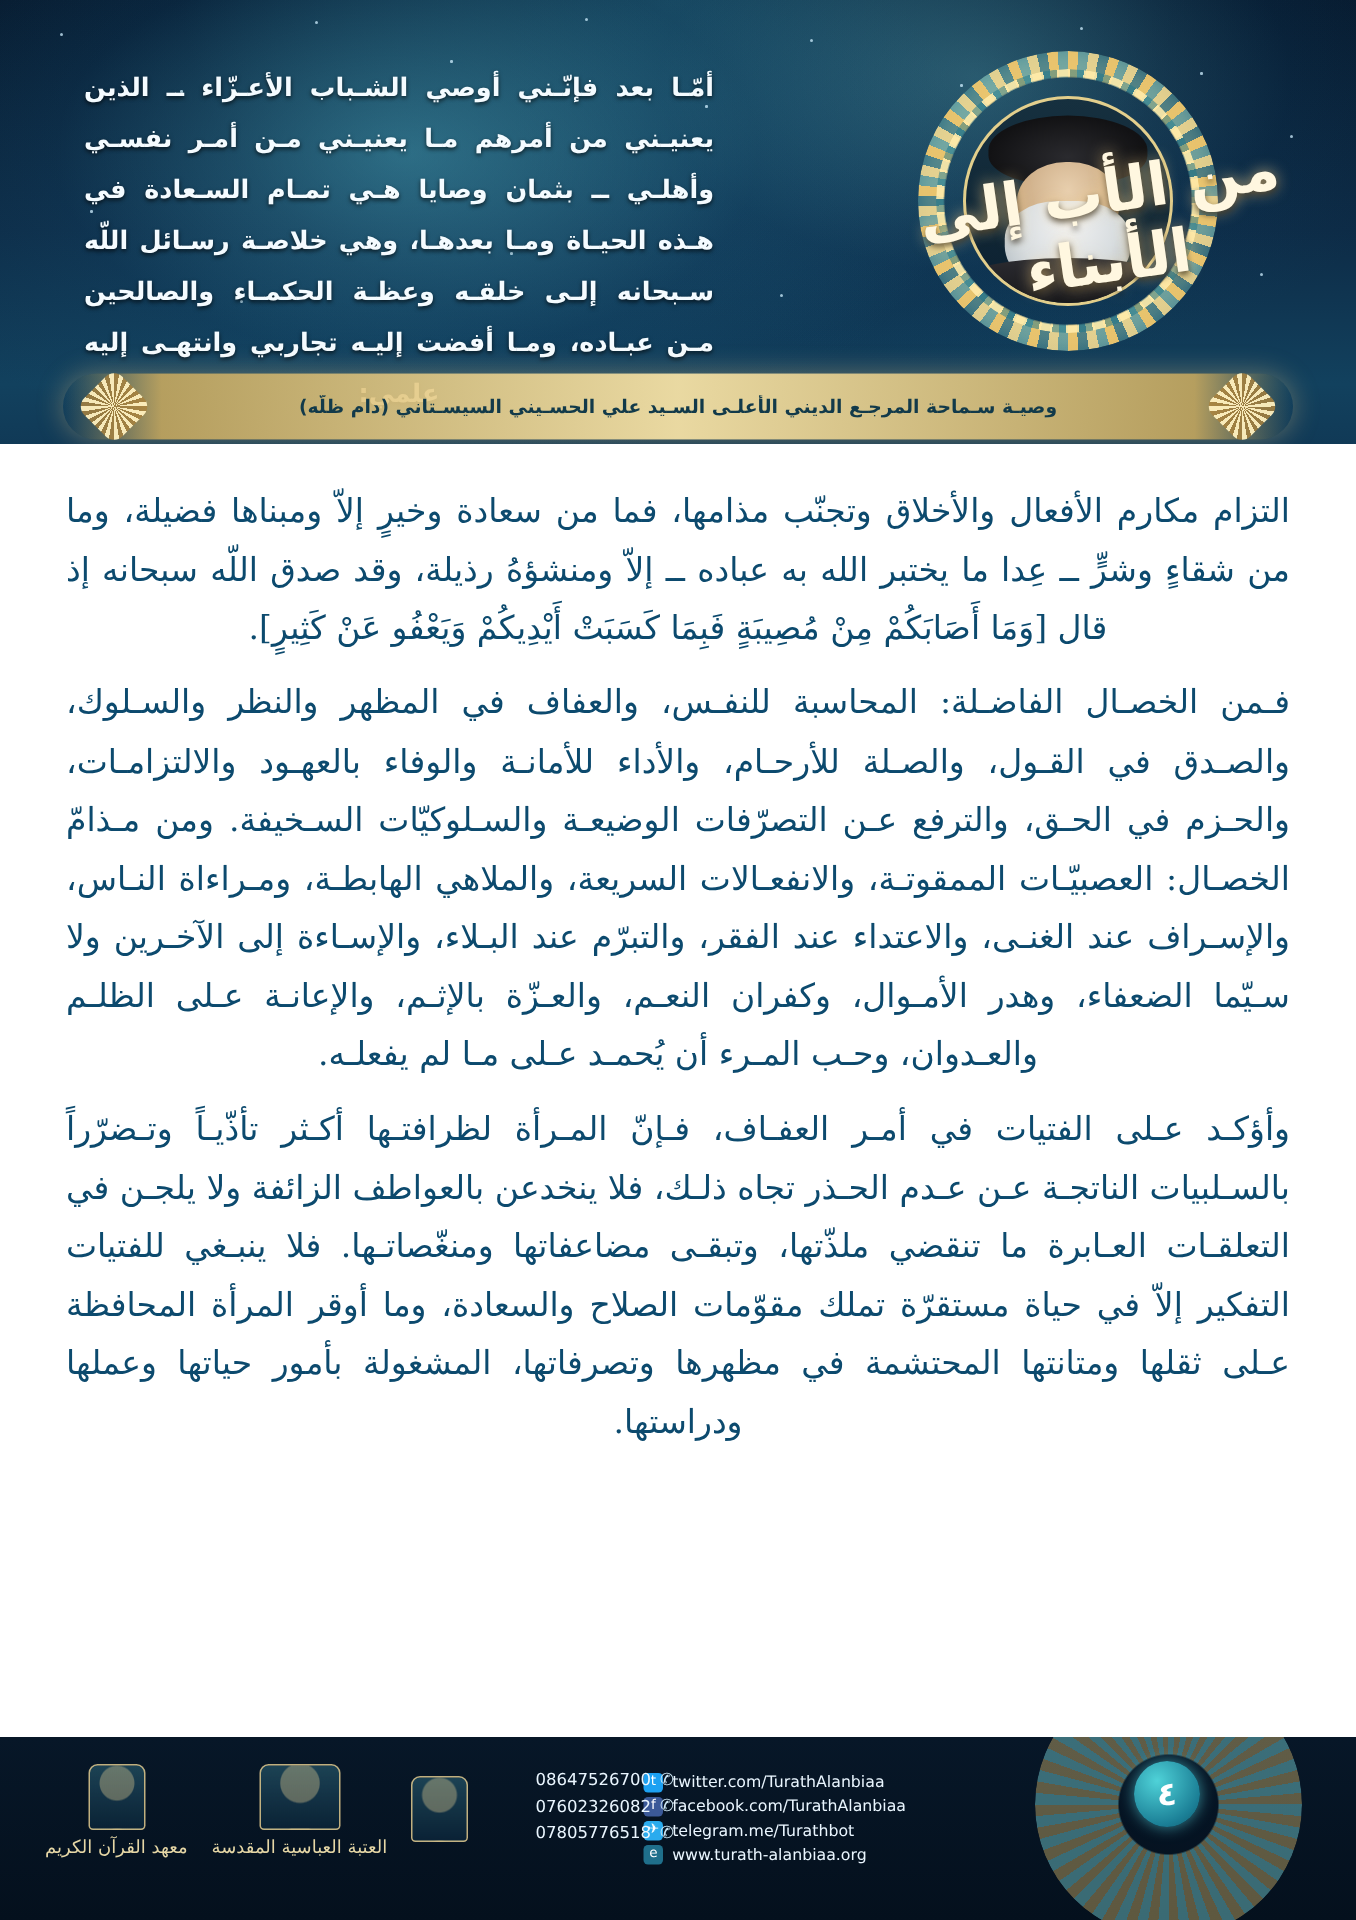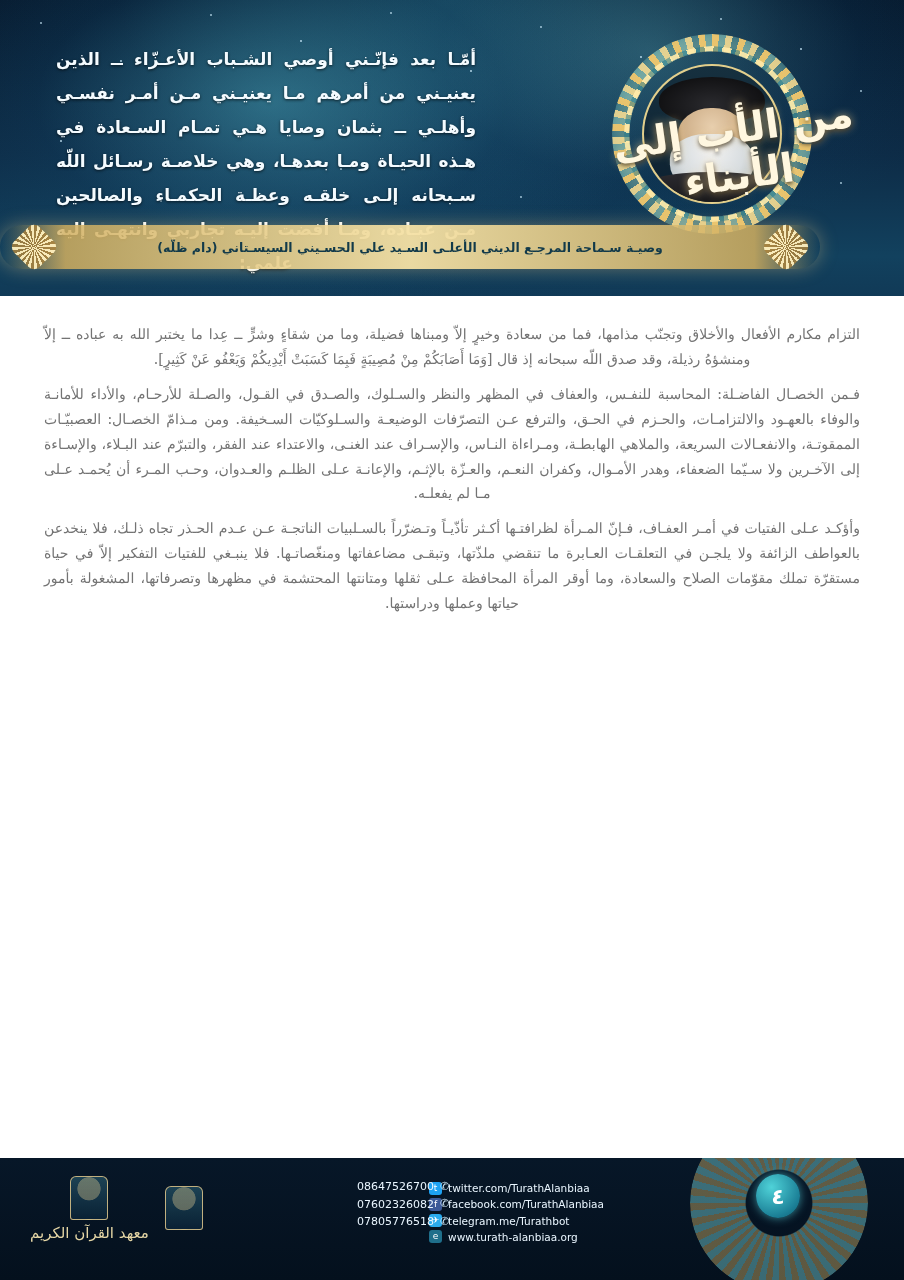--- a/index.html
+++ b/index.html
@@ -142,25 +142,25 @@
     text-align: justify;
     text-align-last: center;
     color: #f4fbff;
     text-shadow: 0 1px 3px rgba(0,0,0,.7);
     margin-top: 12px;
   }
 
   
   .divider {
     position: absolute;
-    top: 216px; left: 0; right: 0;
+    top: 240px; left: 0; right: 0;
     height: 62px;
     display: flex;
     align-items: center;
-    justify-content: flex-end;
+    justify-content: center;
   }
   .divider .band {
     position: relative;
     width: 820px; height: 44px;
     background: linear-gradient(90deg,
       rgba(15,60,80,0) 0%,
       rgba(210,175,95,.85) 8%,
       rgba(245,225,165,.95) 50%,
       rgba(210,175,95,.85) 92%,
       rgba(15,60,80,0) 100%);
@@ -199,22 +199,22 @@
   .body-sheet {
     position: absolute;
     top: 296px; left: 0; right: 0;
     height: 862px;
     background: #ffffff;
     padding: 26px 44px 10px 44px;
     direction: rtl;
   }
   .body-sheet p {
     font-family: "DejaVu Serif", "Liberation Serif", serif;
-    color: #737373;
-    font-size: 14px;
+    color: #0c4a6e;
+    font-size: 22px;
     line-height: 1.78;
     text-align: justify;
     text-align-last: center;
     margin-bottom: 10px;
   }
   .body-sheet p.first { text-align-last: center; }
 
   
   .footer {
     position: absolute;
@@ -311,21 +311,21 @@
   .org .emblem {
     width: 38px; height: 44px;
     border: 1.5px solid rgba(225,200,140,.85);
     border-radius: 6px 6px 3px 3px;
     background:
       radial-gradient(circle at 50% 28%, rgba(240,215,150,.35) 0 32%, rgba(0,0,0,0) 34%),
       linear-gradient(180deg, rgba(70,150,170,.35), rgba(20,60,90,.35));
     margin-bottom: 4px;
   }
   .org .emblem.wide { width: 54px; }
-  .org-text { max-width: 150px; color: #e6d7a6; font-size: 15px; }
+  .org-text { max-width: 150px; color: #e6d7a6; font-size: 12px; }
 </style>
 </head>
 <body>
 
 <div class="page">
 
   <div class="stars">
     <i style="left:40px;top:22px;width:2px;height:2px"></i>
     <i style="left:120px;top:60px;width:1.5px;height:1.5px"></i>
     <i style="left:210px;top:14px;width:2px;height:2px"></i>
@@ -417,19 +417,23 @@
         <span class="phone-ico">✆</span>
       </div>
     </div>
 
 
     <div class="org-logos">
       <div class="org">
         <span class="emblem"></span>
       </div>
       <div class="org">
+        <span class="emblem wide"></span>
+        <span class="org-text">العتبة العباسية المقدسة</span>
+      </div>
+      <div class="org">
         <span class="emblem"></span>
         <span class="org-text">معهد القرآن الكريم</span>
       </div>
     </div>
   </div>
 
 </div>
 
 </body></html>

